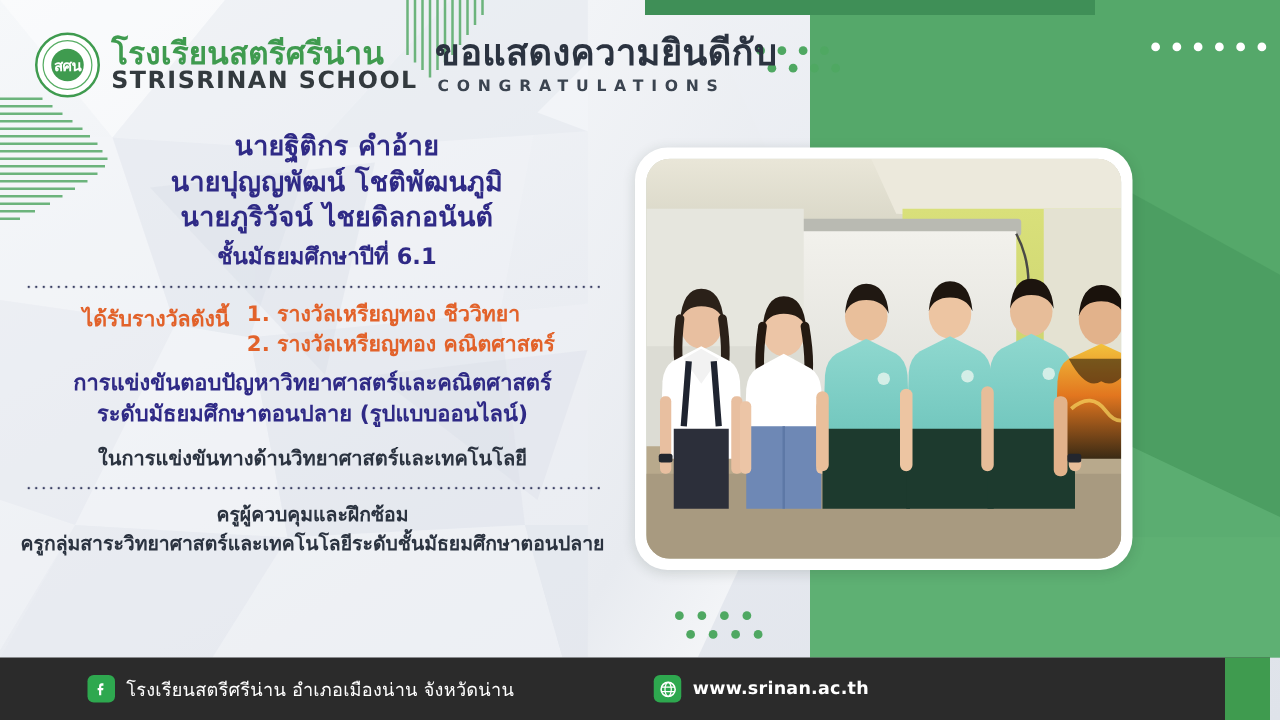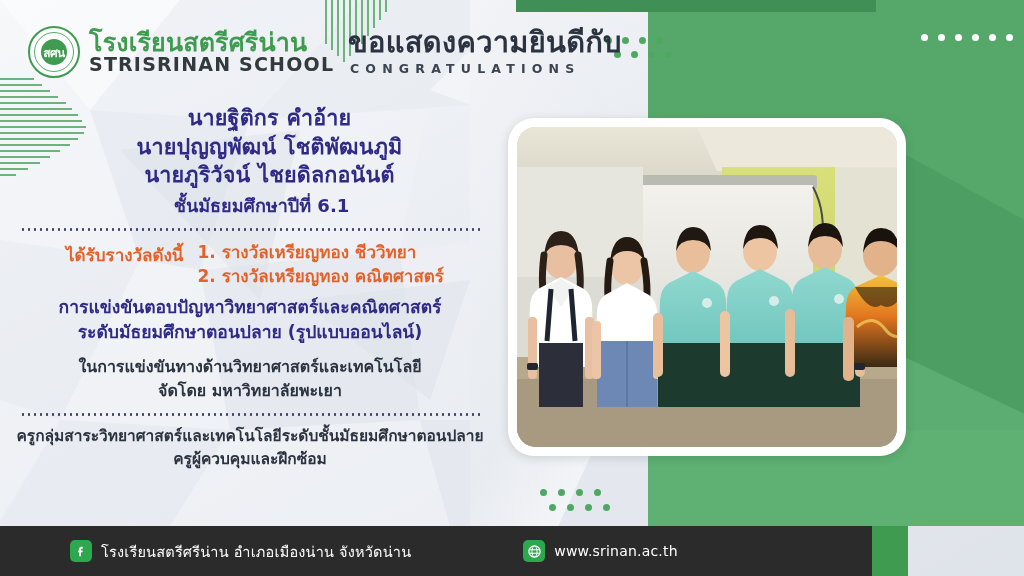--- a/index.html
+++ b/index.html
@@ -163,36 +163,36 @@
     box-shadow:0 2px 10px rgba(30,50,40,.16);
   }
   .photo {
     width:100%; height:100%; border-radius:19px; overflow:hidden;
     position:relative; background:#cdd3c4;
   }
   .photo svg { display:block; width:100%; height:100%; }
 
   
   .footer {
-    position:absolute; left:0; bottom:0; width:908px; height:50px;
+    position:absolute; left:0; bottom:0; width:1016px; height:50px;
     background:#2b2b2b; display:flex; align-items:center;
   }
   .footer .right-green {
     position:absolute; right:0; top:0; width:36px; height:50px; background:#3f9b4f;
   }
   .f-item { display:flex; align-items:center; gap:9px; }
   .f-item.fb { margin-left:70px; }
   .f-item.web { margin-left:112px; }
   .f-icon {
     width:22px; height:22px; border-radius:5px; background:#2ea84f;
     display:flex; align-items:center; justify-content:center; flex:none;
   }
   .f-icon svg { display:block; }
   .f-text { font-size:14.5px; color:#ffffff; white-space:nowrap; letter-spacing:.2px; }
-  .f-text.url { font-size:14px; }
+  .f-text.url { font-size:14px;font-weight:bold; }
 </style>
 </head>
 <body>
 
 <div class="poster">
 
   <div class="poly" style="left:0;top:0;width:1024px;height:576px;">
     <svg width="1024" height="576" viewBox="0 0 1024 576">
       <defs>
         <linearGradient id="bgg" x1="0" y1="0" x2="1" y2="1">
@@ -333,28 +333,27 @@
       </div>
     </div>
 
     <div class="comp-title">
       <div>การแข่งขันตอบปัญหาวิทยาศาสตร์และคณิตศาสตร์</div>
       <div>ระดับมัธยมศึกษาตอนปลาย (รูปแบบออนไลน์)</div>
     </div>
 
     <div class="event">
       <div>ในการแข่งขันทางด้านวิทยาศาสตร์และเทคโนโลยี</div>
-      <div>จัดโดย มหาวิทยาลัยพะเยา</div>
     </div>
 
     <div class="rule2"></div>
 
     <div class="teachers">
+      <div>ครูผู้ควบคุมและฝึกซ้อม</div>
       <div>ครูกลุ่มสาระวิทยาศาสตร์และเทคโนโลยีระดับชั้นมัธยมศึกษาตอนปลาย</div>
-      <div>ครูผู้ควบคุมและฝึกซ้อม</div>
     </div>
   </div>
 
   <div class="photo-frame">
     <div class="photo">
       <svg viewBox="0 0 380 320" preserveAspectRatio="xMidYMid slice">
         <defs>
           <linearGradient id="ceil" x1="0" y1="0" x2="0" y2="1">
             <stop offset="0%" stop-color="#e9e6d8"></stop>
               <stop offset="100%" stop-color="#d8d6c6"></stop>

